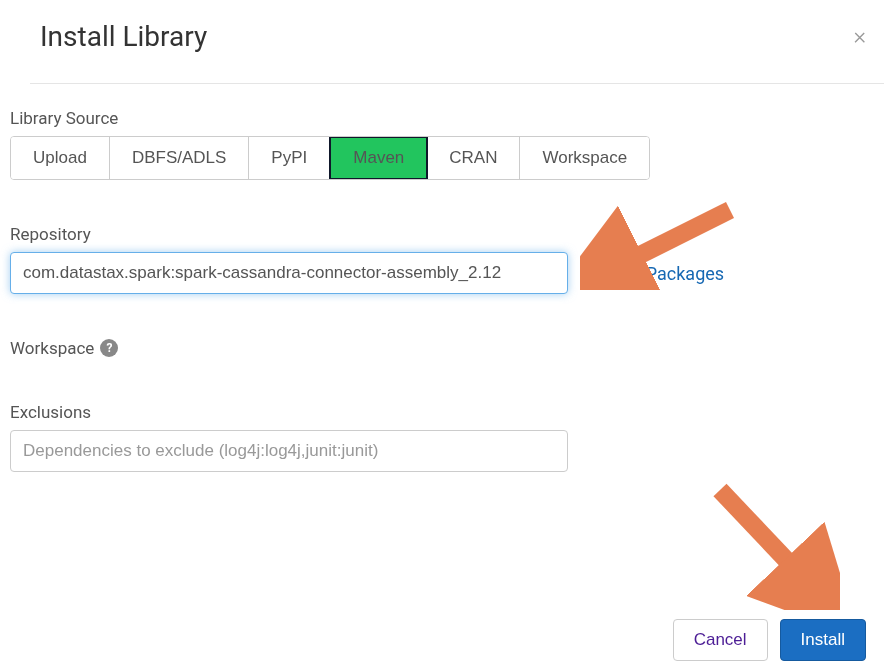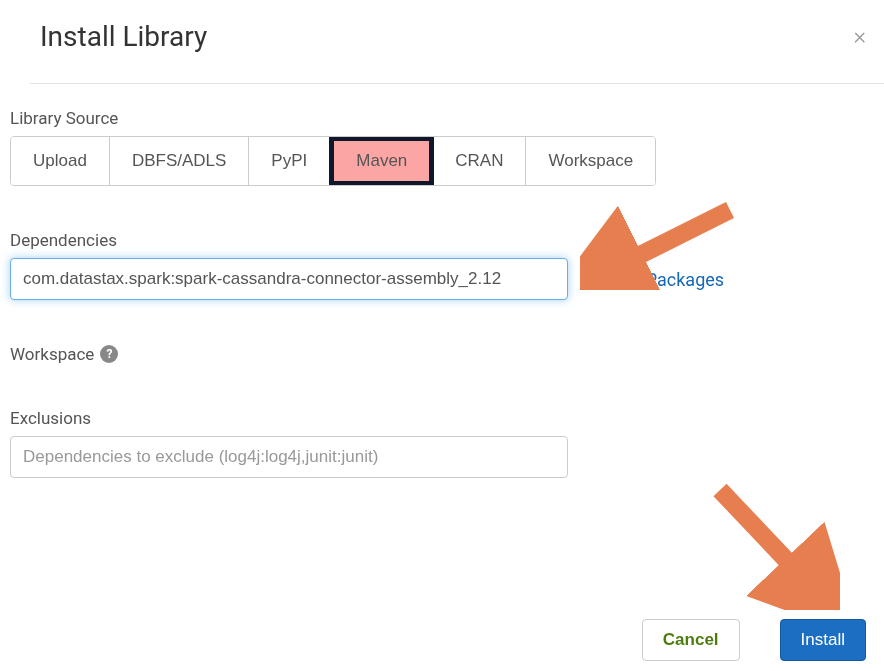--- a/index.html
+++ b/index.html
@@ -78,22 +78,22 @@
       border: none;
       border-right: 1px solid #ccc;
       cursor: pointer;
       white-space: nowrap;
       text-align: center;
     }
     .source-tab:last-child {
       border-right: none;
     }
     .source-tab.active {
-      background: #fca5a5;
-      border: 5px solid #0f172a;
+      background: #22c55e;
+      border: 2px solid #0f172a;
       margin: -1px;
       z-index: 1;
       position: relative;
     }
     .coord-row {
       display: flex;
       align-items: center;
       gap: 18px;
     }
     .text-input {
@@ -128,28 +128,26 @@
     }
     .btn {
       padding: 10px 20px;
       font-size: 17px;
       border-radius: 4px;
       cursor: pointer;
       border: 1px solid #ccc;
     }
     .btn-cancel {
       background: #fff;
-      color: #4d7c0f;
-      font-weight: bold;
+      color: #4c1d95;
     }
     .btn-primary {
       background: #1b6ec2;
       color: #fff;
       border: 1px solid #155a9f;
-      margin-left: 28px;
     }
     .arrow {
       position: absolute;
       pointer-events: none;
     }
     .arrow-1 {
       left: 580px;
       top: 200px;
       width: 160px;
       height: 90px;
@@ -177,21 +175,21 @@
       <button class="source-tab">Upload</button>
       <button class="source-tab">DBFS/ADLS</button>
       <button class="source-tab">PyPI</button>
       <button class="source-tab active">Maven</button>
       <button class="source-tab">CRAN</button>
       <button class="source-tab">Workspace</button>
     </div>
   </div>
 
   <div class="field-group">
-    <div class="field-label">Dependencies</div>
+    <div class="field-label">Repository</div>
     <div class="coord-row">
       <input type="text" class="text-input focused" value="com.datastax.spark:spark-cassandra-connector-assembly_2.12" style="">
       <a class="search-link">Search Packages</a>
     </div>
   </div>
 
   <div class="field-group">
     <div class="field-label">
       <span>Workspace</span>
       <span class="help-icon">?</span>

